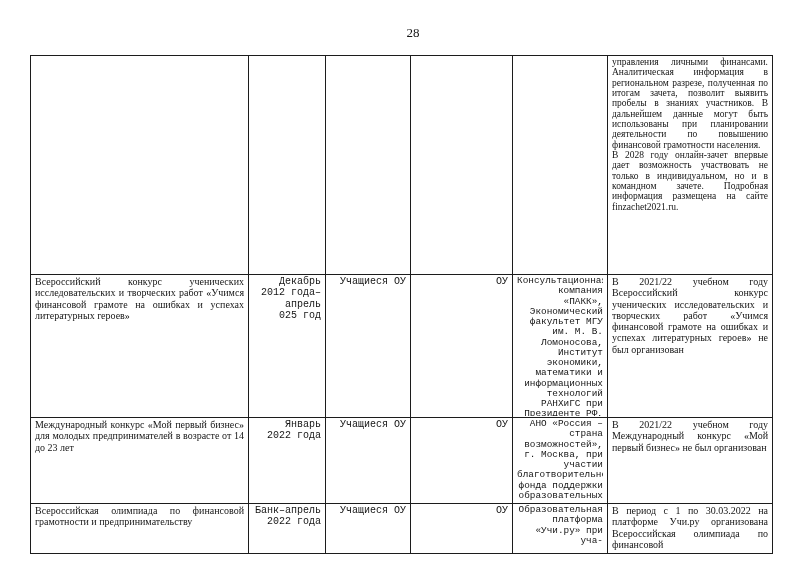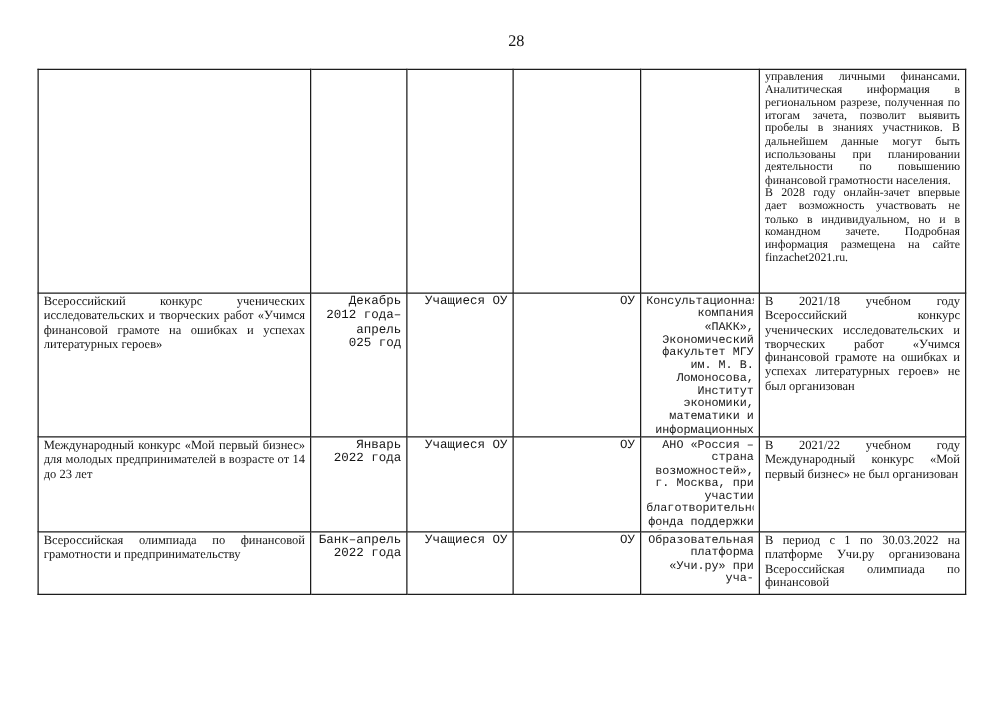--- a/index.html
+++ b/index.html
@@ -1,23 +1,23 @@
 <!DOCTYPE html>
 <html lang="ru"><head>
 <meta charset="utf-8">
 <style>
   html,body{margin:0;padding:0;width:800px;height:566px;background:#ffffff;overflow:hidden;}
   body{font-family:"Liberation Serif",serif;color:#151515;}
   .page-number{position:absolute;top:25px;left:0;width:826px;text-align:center;font-size:13px;}
   table.schedule{position:absolute;left:30px;top:55px;width:742px;border-collapse:collapse;table-layout:fixed;}
   td{border:1px solid #1c1c1c;vertical-align:top;padding:1px 4px;font-size:10px;line-height:11.3px;}
   .cw{overflow:hidden;}
-  .r0 .cw{height:176px;}
-  .r1 .cw{height:112px;}
-  .r2 .cw{height:73px;}
+  .r0 .cw{height:216px;}
+  .r1 .cw{height:140px;}
+  .r2 .cw{height:83px;}
   .r3 .cw{height:47px;}
   .col-event{text-align:justify;}
   .col-period,.col-part,.col-level,.col-org{text-align:right;font-family:Liberation Mono, monospace;}
   .col-org{font-size:9.4px;line-height:10.25px;margin-left:18px;}
   .col-result{text-align:justify;}
   .r0 .col-result{font-size:9.5px;line-height:10.35px;}
   .para{margin:0;padding:0;}
 </style>
 </head>
 <body>
@@ -77,21 +77,21 @@
           <div class="cw">Учащиеся ОУ</div>
         </td>
       <td class="col-level">
           <div class="cw">ОУ</div>
         </td>
       <td class="col-org">
           <div class="cw">Консультационная компания «ПАКК», Экономический факультет МГУ им. М. В. Ломоносова, Институт экономики, математики и информационных технологий РАНХиГС при Президенте РФ, Банк «Новый век»</div>
         </td>
       <td class="col-result">
           <div class="cw">
-        <p class="para">В 2021/18 учебном году Всероссийский конкурс ученических исследовательских и творческих работ «Учимся финансовой грамоте на ошибках и успехах литературных героев» не был организован</p>
+        <p class="para">В 2021/22 учебном году Всероссийский конкурс ученических исследовательских и творческих работ «Учимся финансовой грамоте на ошибках и успехах литературных героев» не был организован</p>
       </div>
         </td>
     </tr>
 
     <tr class="r2">
       <td class="col-event">
           <div class="cw">Международный конкурс «Мой первый бизнес» для молодых предпринимателей в возрасте от 14 до 23 лет</div>
         </td>
       <td class="col-period">
           <div class="cw">

